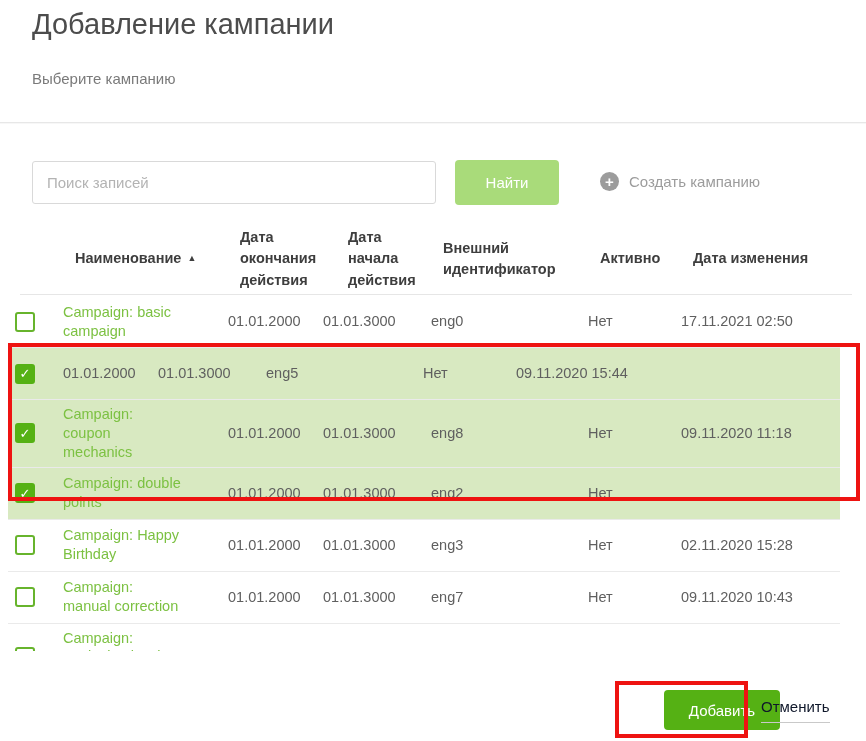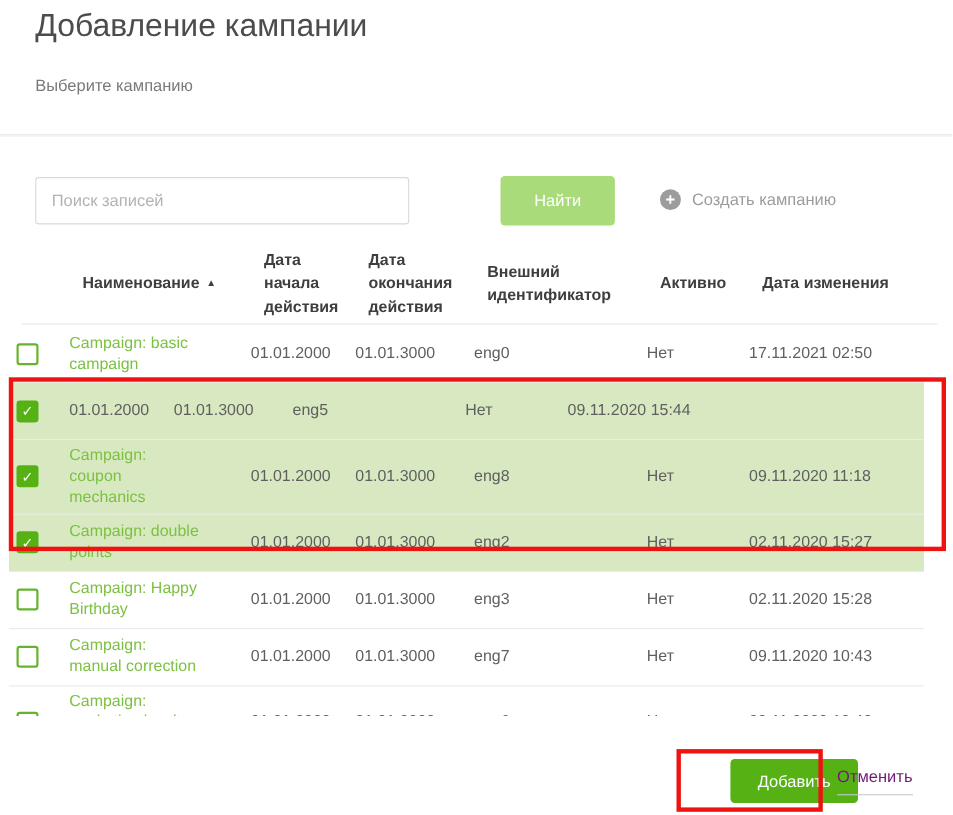--- a/index.html
+++ b/index.html
@@ -14,21 +14,21 @@
   }
   *{margin:0;padding:0;box-sizing:border-box;}
   html,body{background:#fff;}
   body{font-family:"Liberation Sans","DejaVu Sans",sans-serif;}
   #screen{position:relative;width:866px;height:741px;background:#ffffff;overflow:hidden;}
 
   .title{position:absolute;left:32px;top:8px;font-size:29px;color:#4c4c4c;font-weight:400;}
   .subtitle{position:absolute;left:32px;top:70px;font-size:15px;color:#7a7a7a;}
   .divider{position:absolute;left:0;top:122px;width:866px;height:2px;background:#e7e7e7;border-bottom:1px solid #f7f7f7;}
 
-  .search-input{position:absolute;left:32px;top:161px;width:340px;height:43px;border:1px solid #d9d9d9;border-radius:3px;padding:0 14px;font-size:15px;color:#8b5cf6;outline:none;font-family:inherit;}
+  .search-input{position:absolute;left:32px;top:161px;width:404px;height:43px;border:1px solid #d9d9d9;border-radius:3px;padding:0 14px;font-size:15px;color:#8b5cf6;outline:none;font-family:inherit;}
   .search-input::placeholder{color:#b3b3b3;}
   .find-btn{position:absolute;left:455px;top:160px;width:104px;height:45px;background:var(--green-light);border:none;border-radius:4px;color:#ffffff;font-size:15px;cursor:pointer;font-family:inherit;}
   .create-link{position:absolute;left:600px;top:172px;display:flex;align-items:center;gap:10px;cursor:pointer;}
   .plus-circle{width:19px;height:19px;border-radius:50%;background:#9c9c9c;color:#fff;display:flex;align-items:center;justify-content:center;font-size:15px;font-weight:bold;line-height:1;}
   .create-label{font-size:15px;color:#9c9c9c;}
 
   .thead{position:absolute;left:20px;top:224px;width:832px;display:flex;align-items:center;height:71px;border-bottom:1px solid #e6e6e6;padding-left:7px;}
   .tbody{position:absolute;left:8px;top:296px;width:832px;height:355px;overflow:hidden;padding-left:0;}
   .hcell{font-size:14.5px;font-weight:700;color:#3e3e3e;line-height:1.45;padding-right:14px;}
   .c-check{width:48px;flex:none;}
@@ -41,21 +41,21 @@
 
   .trow{display:flex;align-items:center;min-height:52px;border-bottom:1px solid #eaeaea;padding:5px 0 5px 7px;}
   .trow.checked{background:var(--green-row);}
   .cell{font-size:14.5px;color:#5f5f5f;padding-right:10px;line-height:1.3;}
   .name-link{color:var(--green-link);text-decoration:none;display:inline-block;max-width:120px;line-height:1.3;cursor:pointer;}
   .cb{width:20px;height:20px;border:2px solid #67b42c;border-radius:3px;background:#fff;display:flex;align-items:center;justify-content:center;cursor:pointer;color:#fff;font-size:13px;font-weight:bold;line-height:1;}
   .trow.checked .cb{background:var(--green-bright);border-color:var(--green-bright);}
   .sort-icon{font-size:9px;color:#3e3e3e;margin-left:6px;vertical-align:2px;}
 
   .add-btn{position:absolute;left:624px;top:690px;width:116px;height:40px;background:var(--green-bright);border:none;border-radius:4px;color:#fff;font-size:15px;cursor:pointer;font-family:inherit;margin-left:40px;}
-  .cancel-link{position:absolute;left:761px;top:698px;font-size:15px;color:#701a75;border-bottom:1px solid #c9c9c9;padding-bottom:7px;cursor:pointer;}
+  .cancel-link{position:absolute;left:761px;top:698px;font-size:15px;color:#0f172a;border-bottom:1px solid #c9c9c9;padding-bottom:7px;cursor:pointer;}
 
   .annot{position:absolute;border:4px solid var(--red-annot);pointer-events:none;}
   .annot-rows{left:8px;top:343px;width:852px;height:158px;}
   .annot-btn{left:615px;top:681px;width:133px;height:57px;}
 </style>
 </head>
 <body>
 
 <div id="screen">
 
@@ -68,22 +68,22 @@
   <div class="create-link">
     <span class="plus-circle">+</span>
     <span class="create-label">Создать кампанию</span>
   </div>
 
   <div class="thead">
     <div class="hcell c-check"></div>
     <div class="hcell c-name">
       <span>Наименование</span><span class="sort-icon">▲</span>
     </div>
+    <div class="hcell c-end">Дата окончания действия</div>
     <div class="hcell c-start">Дата начала действия</div>
-    <div class="hcell c-end">Дата окончания действия</div>
     <div class="hcell c-ext">Внешний идентификатор</div>
     <div class="hcell c-active">Активно</div>
     <div class="hcell c-mod">Дата изменения</div>
   </div>
 
   <div class="tbody">
       <div class="trow">
       <div class="cell c-check">
         <span class="cb"></span>
       </div>
@@ -123,21 +123,20 @@
       <div class="cell c-check">
         <span class="cb">✓</span>
       </div>
       <div class="cell c-name">
         <a class="name-link">Campaign: double points</a>
       </div>
       <div class="cell c-start">01.01.2000</div>
       <div class="cell c-end">01.01.3000</div>
       <div class="cell c-ext">eng2</div>
       <div class="cell c-active">Нет</div>
-      <div class="cell c-mod">02.11.2020 15:27</div>
     </div>
       <div class="trow">
       <div class="cell c-check">
         <span class="cb"></span>
       </div>
       <div class="cell c-name">
         <a class="name-link">Campaign: Happy Birthday</a>
       </div>
       <div class="cell c-start">01.01.2000</div>
       <div class="cell c-end">01.01.3000</div>

